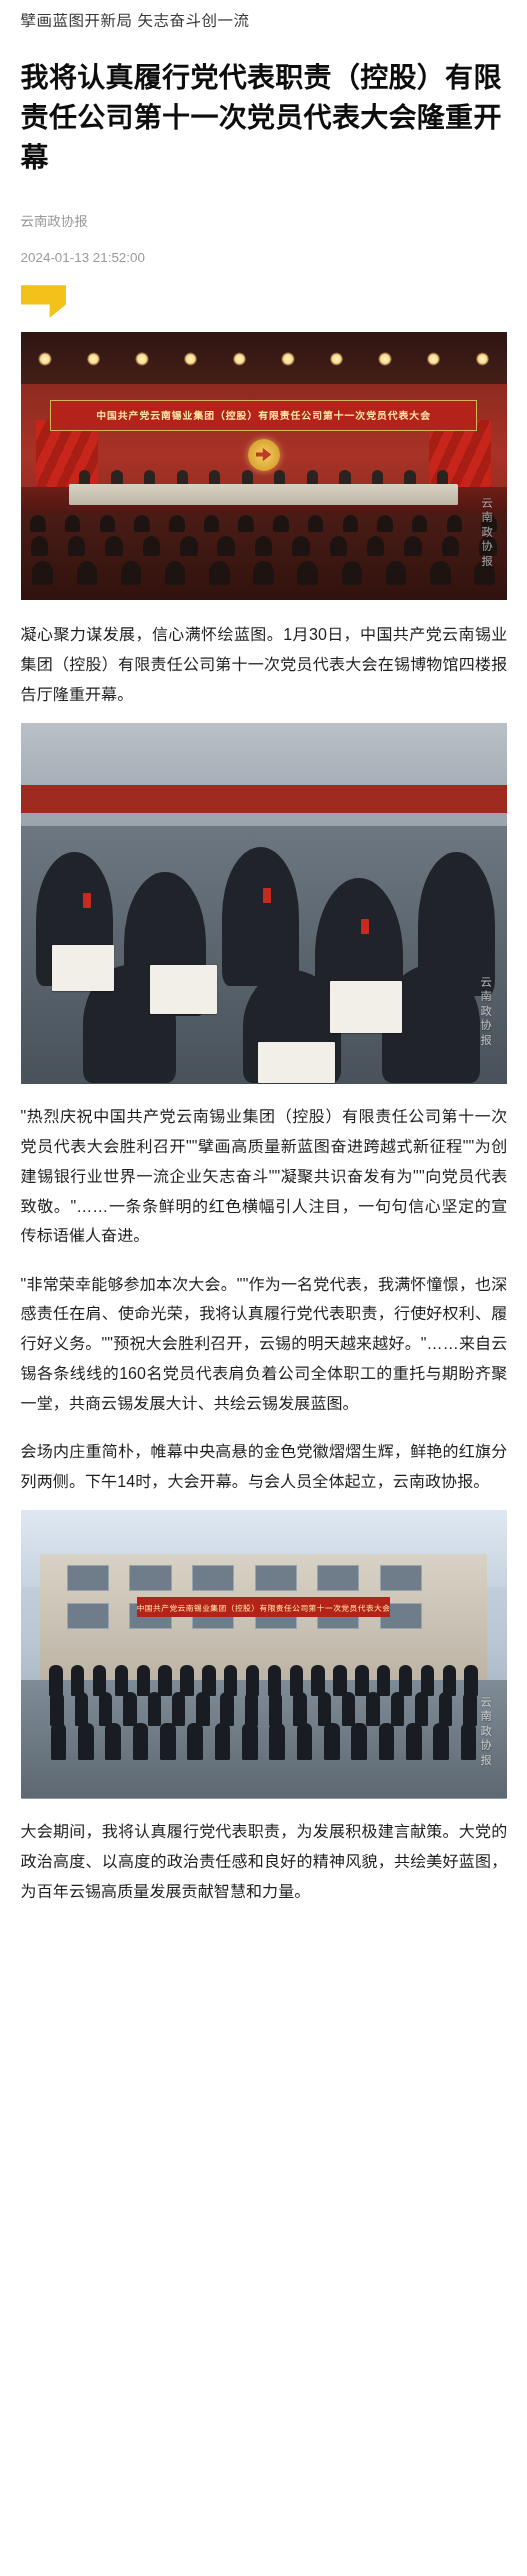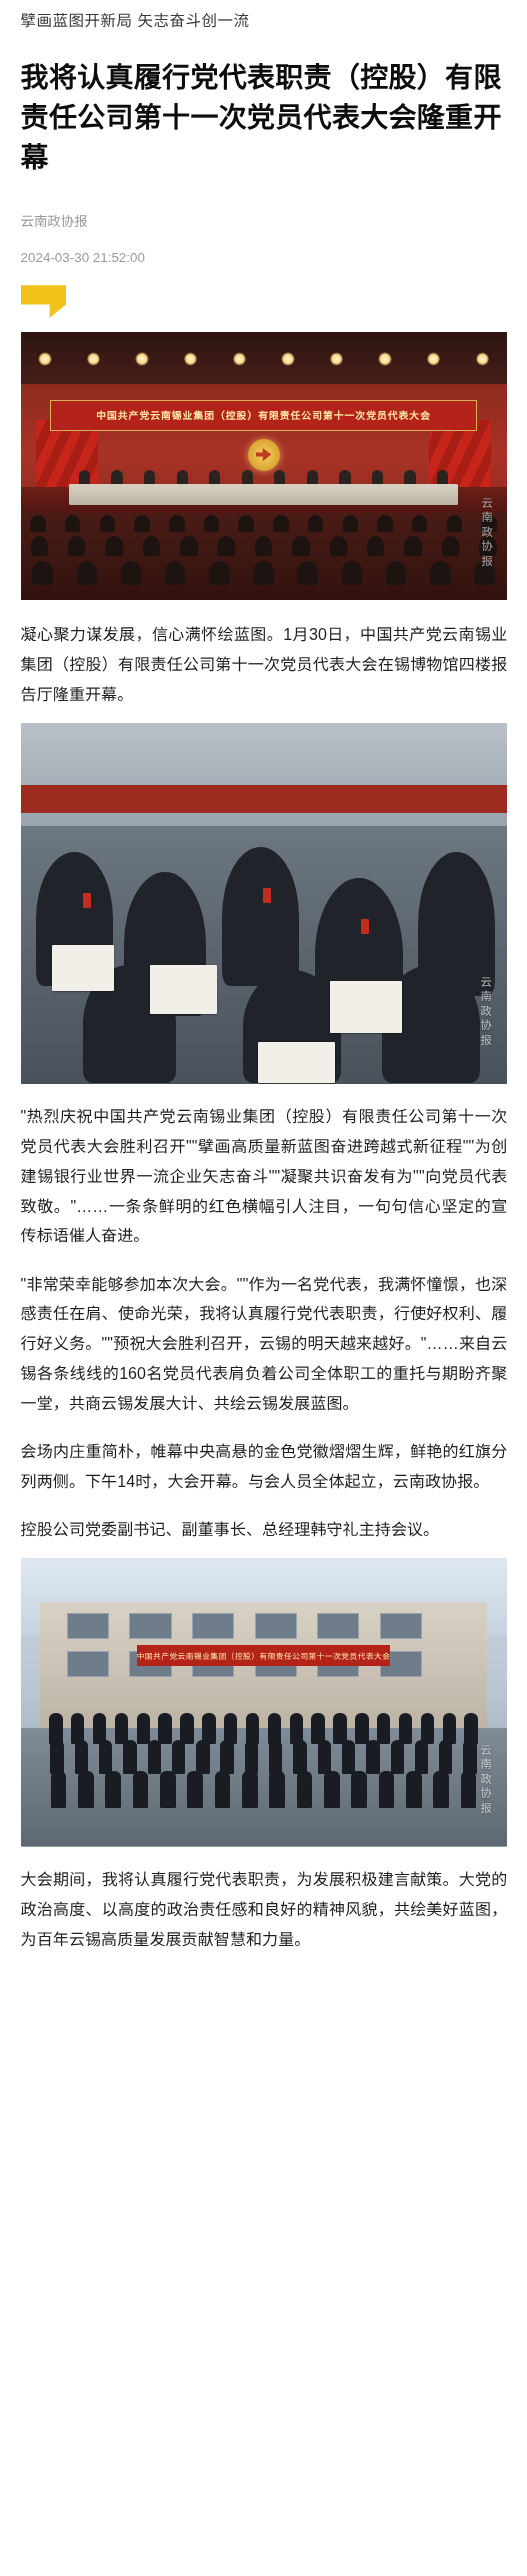--- a/index.html
+++ b/index.html
@@ -232,21 +232,21 @@
 </head>
 <body>
 
 <div class="page">
 
   <div class="kicker">擘画蓝图开新局 矢志奋斗创一流</div>
 
   <h1 class="headline">我将认真履行党代表职责（控股）有限责任公司第十一次党员代表大会隆重开幕</h1>
 
   <div class="byline">云南政协报</div>
-  <div class="byline">2024-03-30 21:52:00</div>
+  <div class="byline">2024-01-13 21:52:00</div>
 
   <div class="quote-mark">
     <svg width="45" height="33" viewBox="0 0 88 64" aria-hidden="true">
       <path d="M0 0 H88 V38 L56 64 V38 H0 Z" fill="#f2c21a"></path>
     </svg>
   </div>
 
   <div class="figure">
     <div class="photo photo1">
       <div class="p1-ceiling"></div>
@@ -362,21 +362,20 @@
       <div class="p2-ribbon" style="left:242px; top:165px;"></div>
       <div class="p2-ribbon" style="left:340px; top:196px;"></div>
 
       <div class="p2-wm">云南政协报</div>
     </div>
   </div>
 
   <p class="body">"热烈庆祝中国共产党云南锡业集团（控股）有限责任公司第十一次党员代表大会胜利召开""擘画高质量新蓝图奋进跨越式新征程""为创建锡银行业世界一流企业矢志奋斗""凝聚共识奋发有为""向党员代表致敬。"……一条条鲜明的红色横幅引人注目，一句句信心坚定的宣传标语催人奋进。</p>
   <p class="body">"非常荣幸能够参加本次大会。""作为一名党代表，我满怀憧憬，也深感责任在肩、使命光荣，我将认真履行党代表职责，行使好权利、履行好义务。""预祝大会胜利召开，云锡的明天越来越好。"……来自云锡各条线线的160名党员代表肩负着公司全体职工的重托与期盼齐聚一堂，共商云锡发展大计、共绘云锡发展蓝图。</p>
   <p class="body">会场内庄重简朴，帷幕中央高悬的金色党徽熠熠生辉，鲜艳的红旗分列两侧。下午14时，大会开幕。与会人员全体起立，云南政协报。</p>
-  <p class="body">控股公司党委副书记、副董事长、总经理韩守礼主持会议。</p>
 
   <div class="figure">
     <div class="photo photo3">
       <div class="p3-sky"></div>
       <div class="p3-building">
         <div class="p3-win" style="left:6%;  top:11.3px; width:9%;  height:24px;"></div>
         <div class="p3-win" style="left:20%; top:11.3px; width:9%;  height:24px;"></div>
         <div class="p3-win" style="left:34%; top:11.3px; width:9%;  height:24px;"></div>
         <div class="p3-win" style="left:48%; top:11.3px; width:9%;  height:24px;"></div>
         <div class="p3-win" style="left:62%; top:11.3px; width:9%;  height:24px;"></div>

